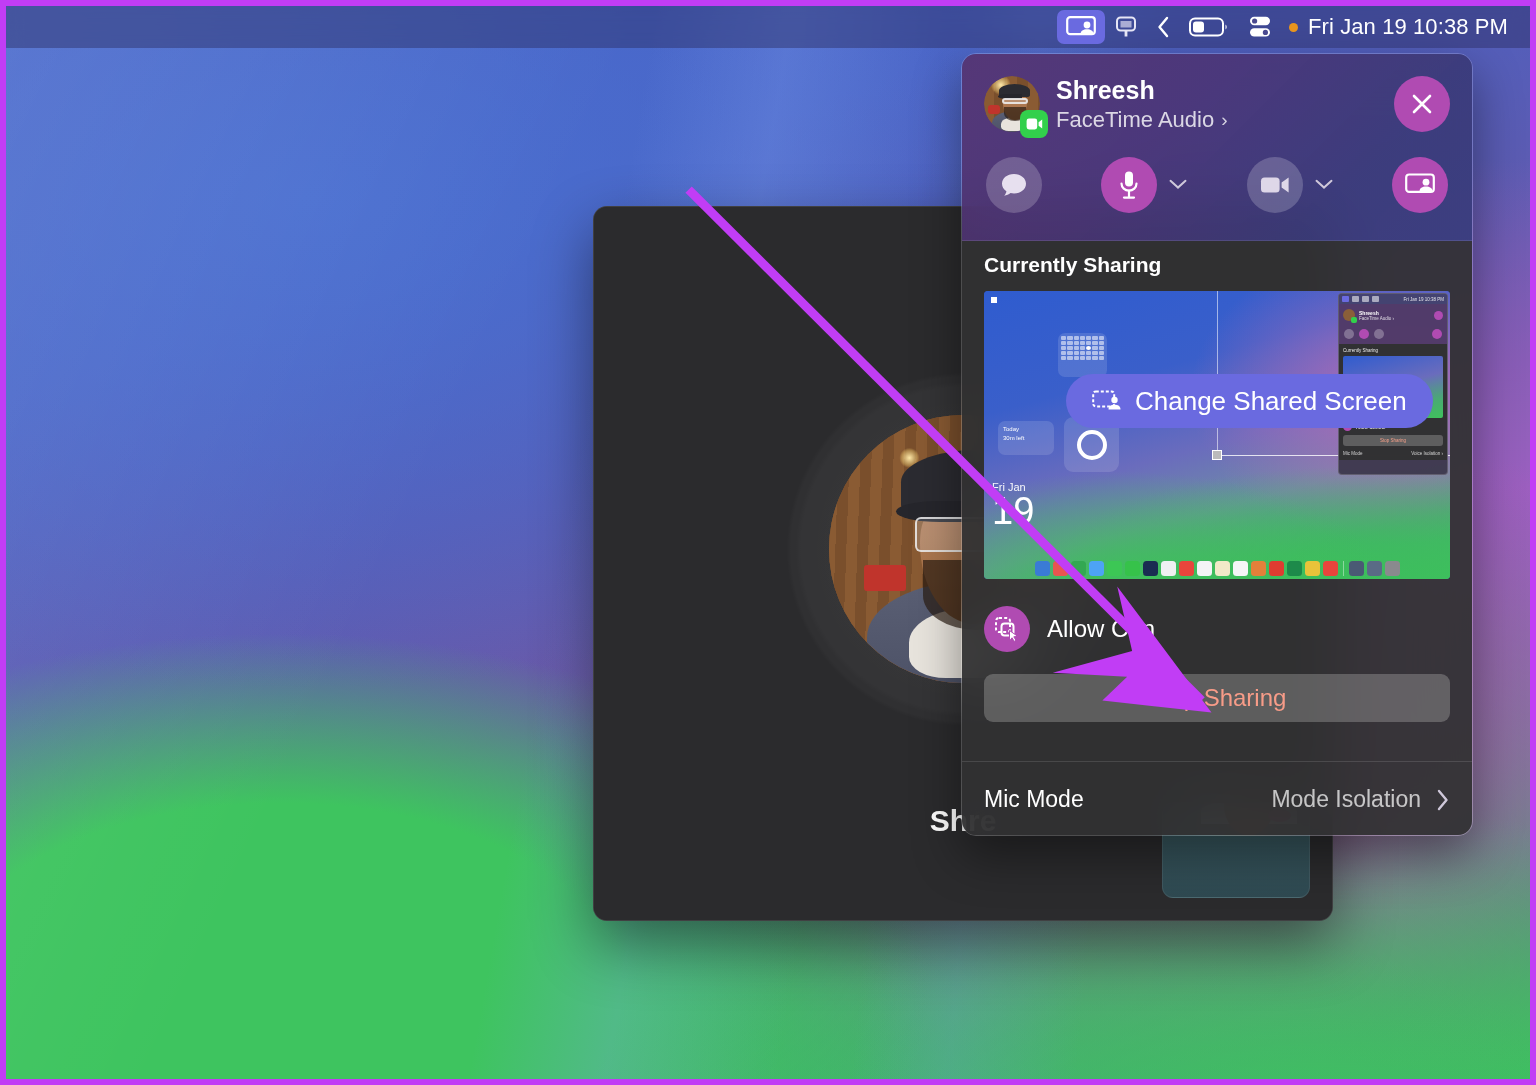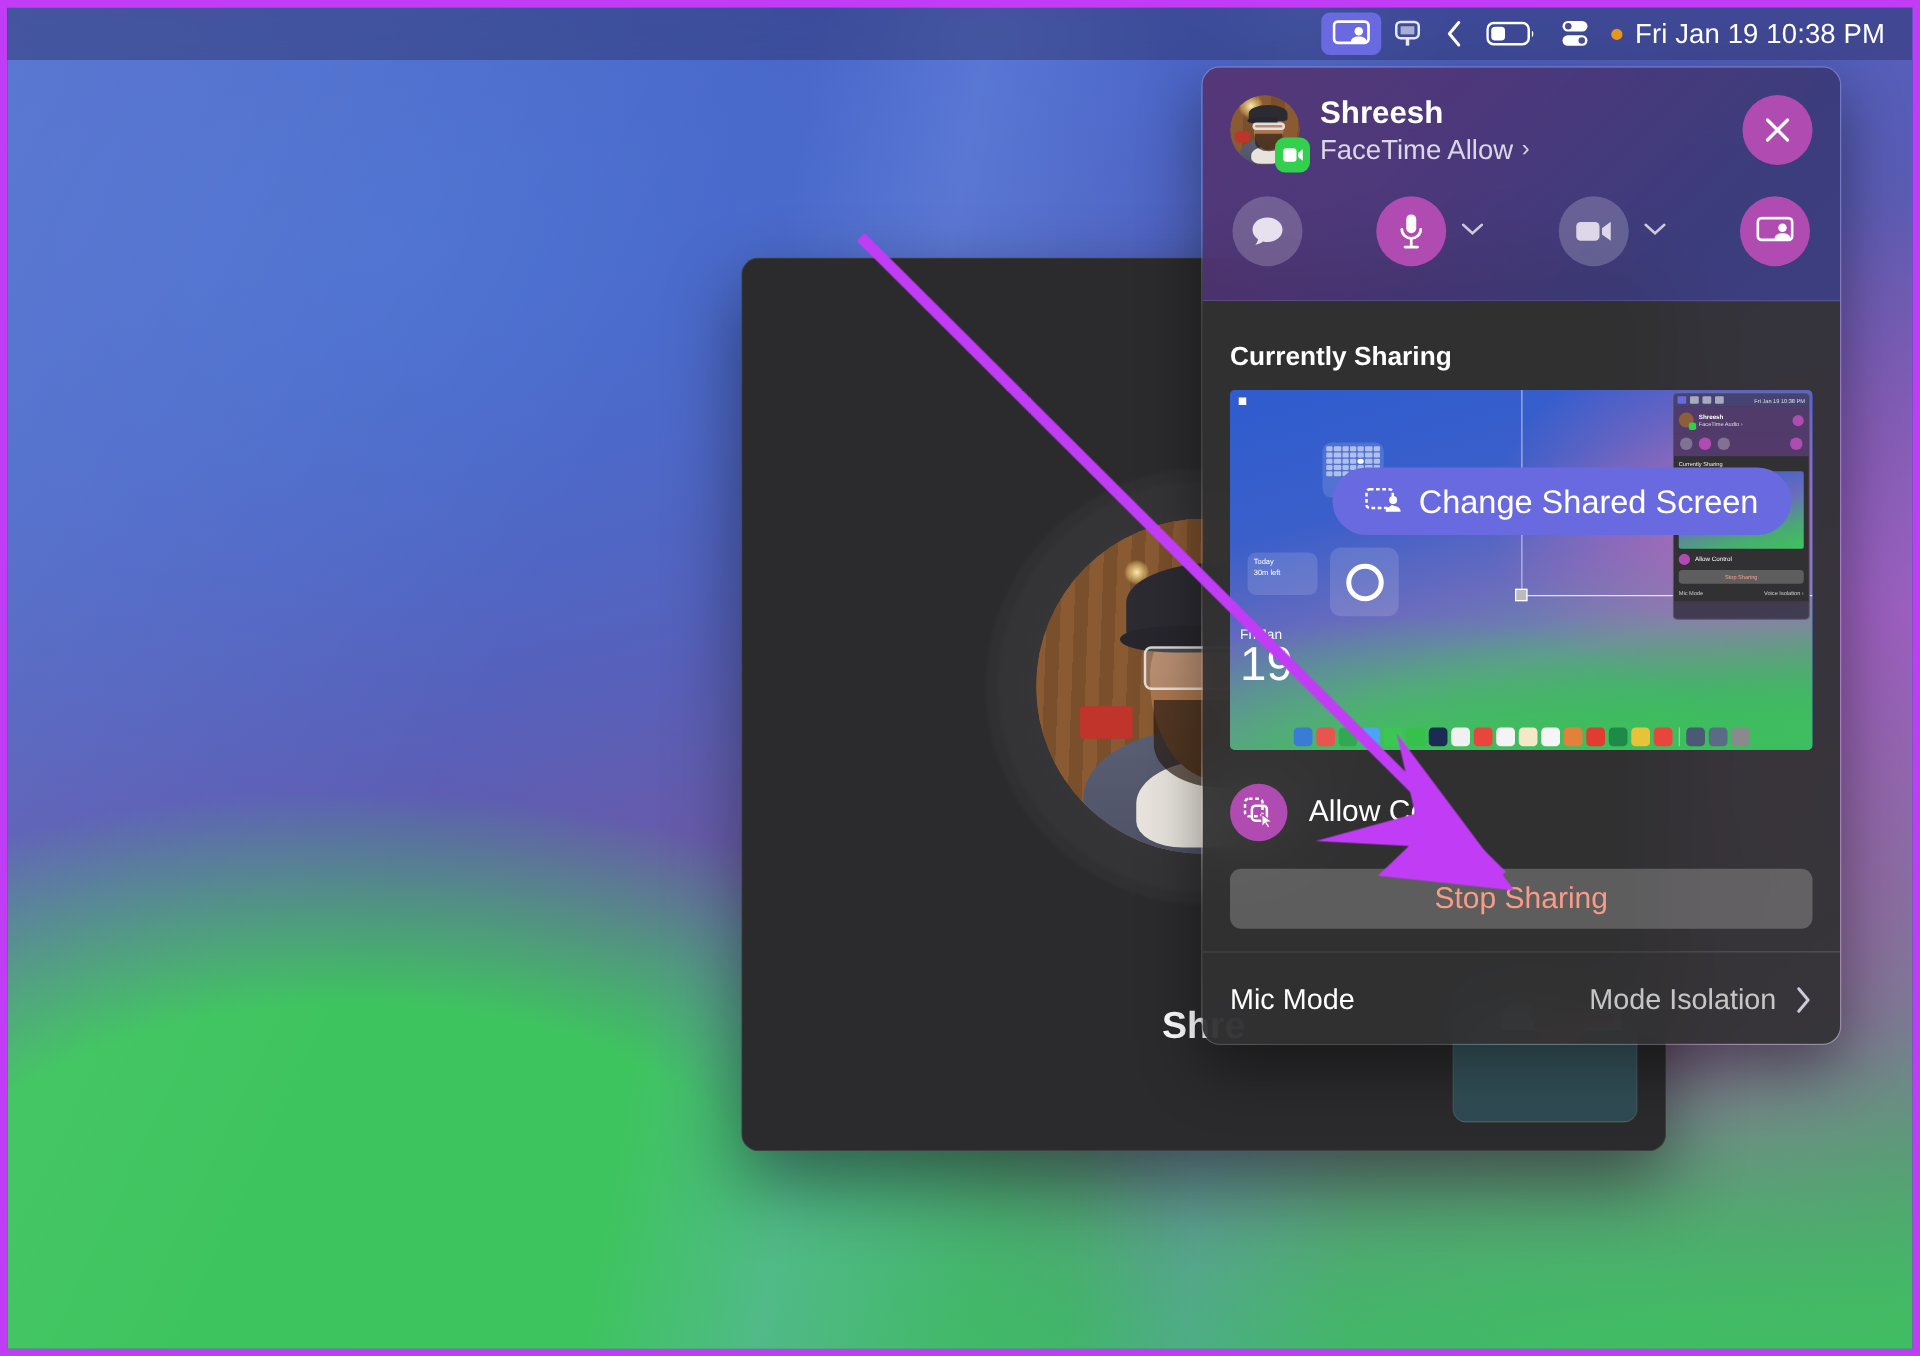--- a/index.html
+++ b/index.html
@@ -174,21 +174,21 @@
   }
   .ctl { width: 56px; height: 56px; border-radius:50%;
          background: rgba(255,255,255,0.20);
          display:flex; align-items:center; justify-content:center; cursor:pointer;}
   .ctl.on { background:#b04bb2; }
   .chev-dn { color: rgba(255,255,255,0.80); font-size: 16px; margin-left: 12px; }
   .spacer { flex:1; }
 
   .pop-body {
     background: rgba(48,48,50,0.93);
-    padding: 33px 22px 0 22px;
+    padding: 12px 22px 0 22px;
     height: 520px;
     position: relative;
   }
   .section-title { color:#fff; font-size: 21px; font-weight:700; margin-bottom: 14px; }
 
   
   .preview {
     position:relative;
     width: 466px; height: 288px;
     border-radius: 4px;
@@ -408,21 +408,21 @@
           <div class="ft-badge">
             <svg width="17" height="12" viewBox="0 0 17 12" aria-hidden="true">
               <rect x="0.6" y="0.6" width="10.6" height="10.8" rx="2.4" fill="#fff"></rect>
               <path d="M12.6 4.2 L16.2 1.4 V10.6 L12.6 7.8 Z" fill="#fff"></path>
             </svg>
           </div>
         </div>
         <div class="caller-text">
           <div class="caller-name">Shreesh</div>
           <div class="caller-sub">
-            <span>FaceTime Allow</span>
+            <span>FaceTime Audio</span>
             <span class="chev-sm">›</span>
           </div>
         </div>
         <div class="close-btn">
           <svg width="26" height="26" viewBox="0 0 26 26" aria-hidden="true">
             <path d="M5 5 L21 21 M21 5 L5 21" stroke="#fff" stroke-width="2.6" stroke-linecap="round"></path>
           </svg>
         </div>
       </div>
 

